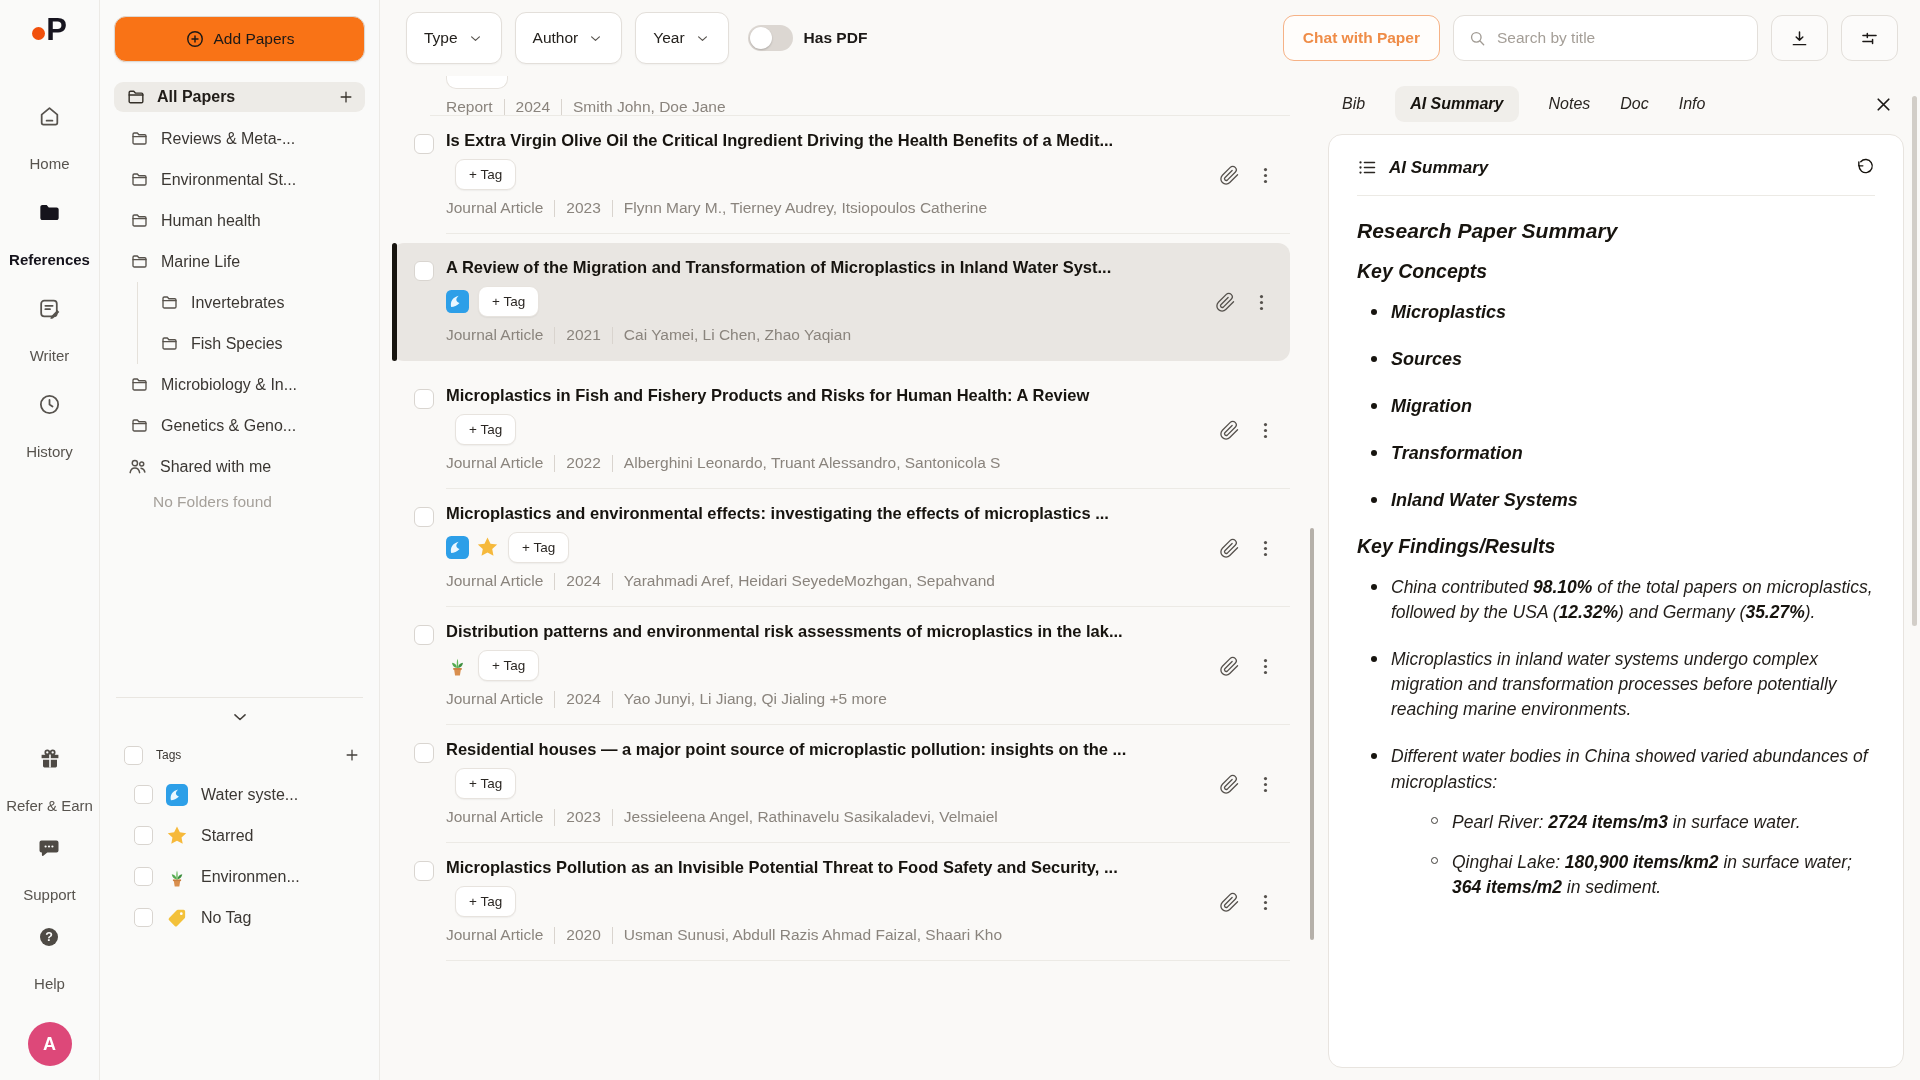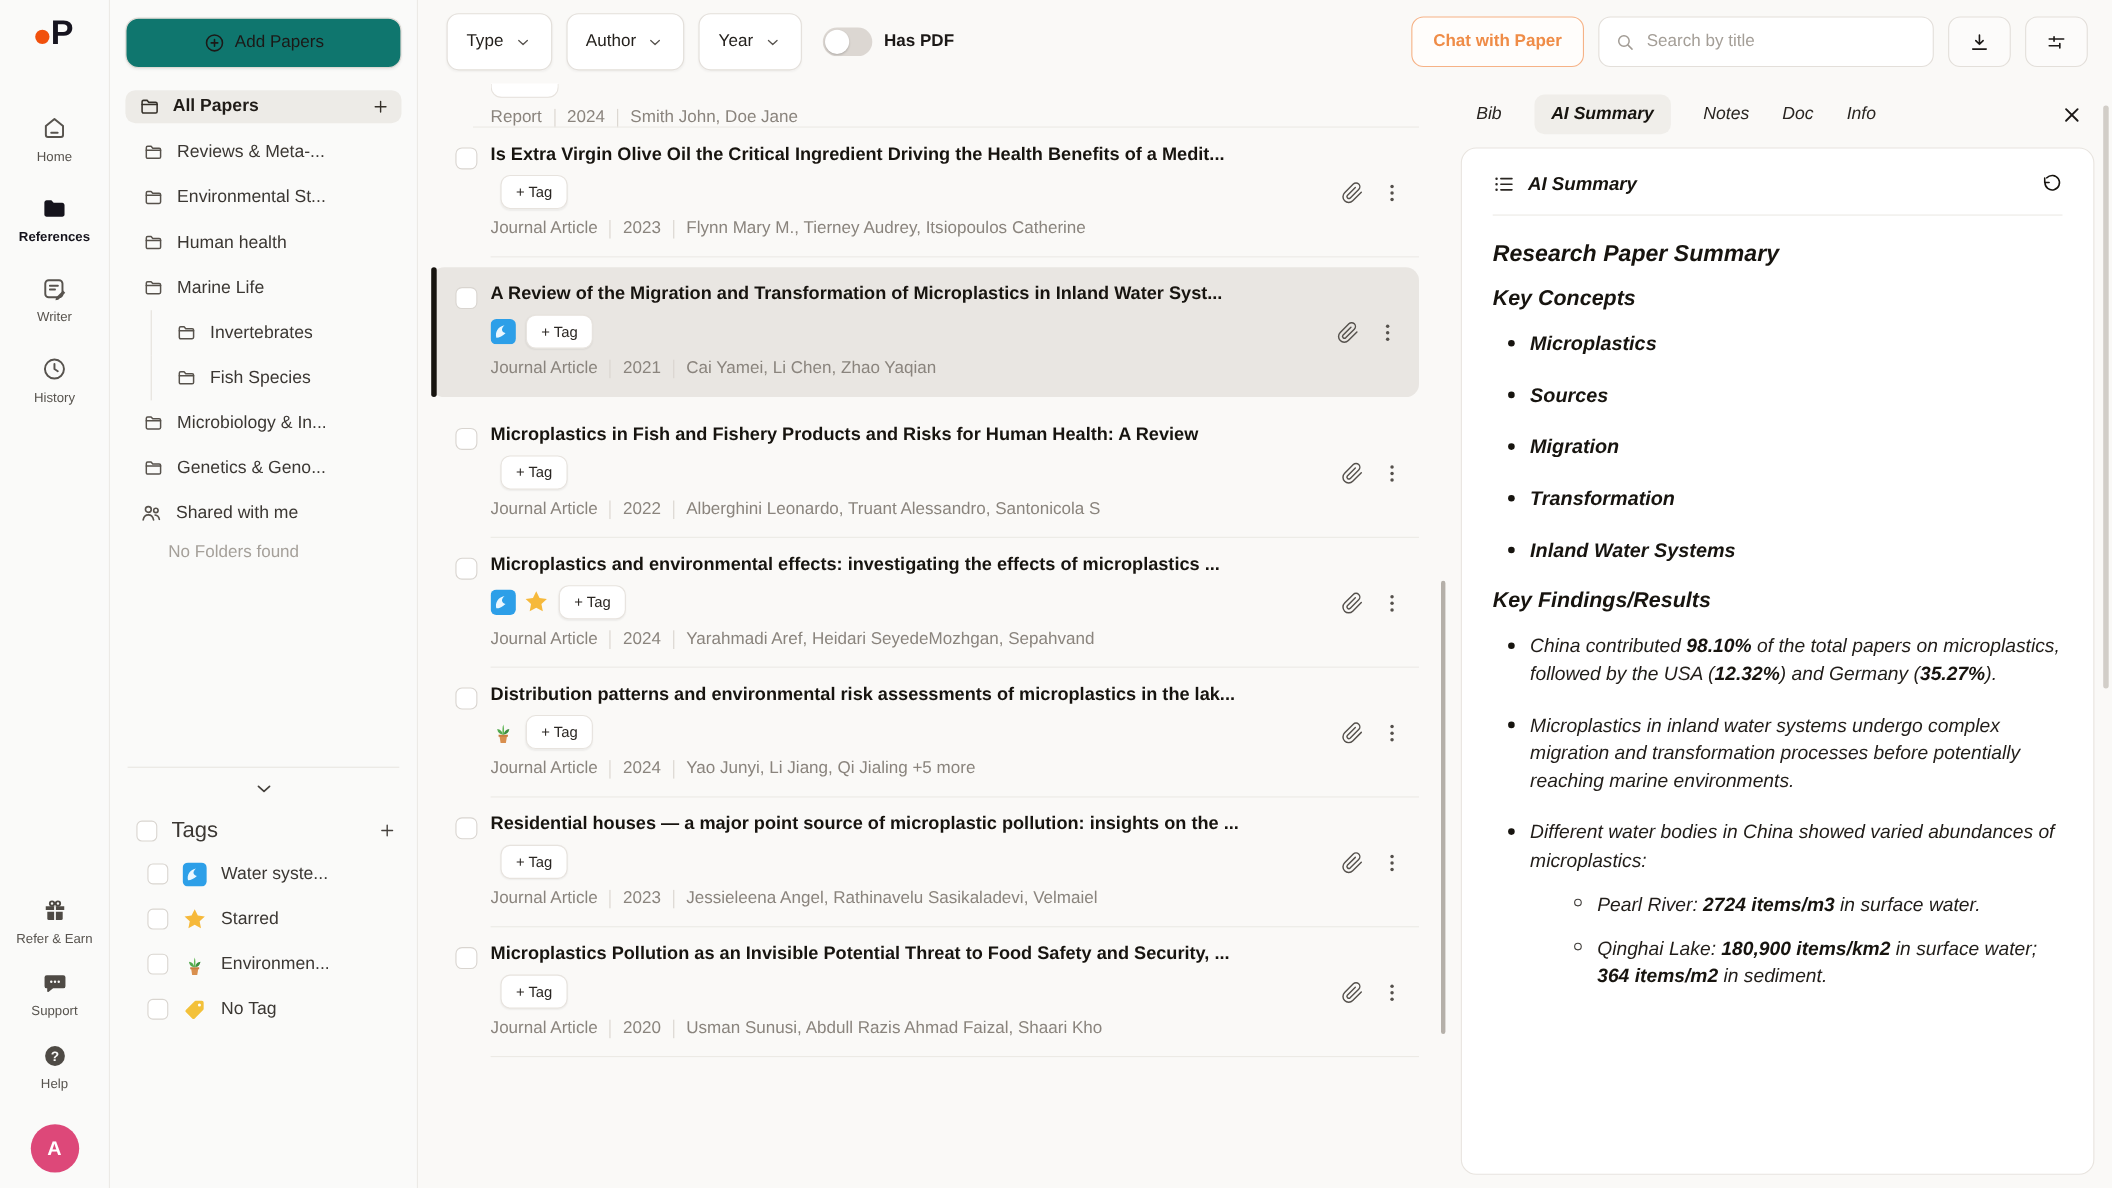--- a/index.html
+++ b/index.html
@@ -10,50 +10,50 @@
 
   .app { display:flex; width:1920px; height:1080px; }
 
   
   .rail { width:100px; background:#fafaf9; border-right:1px solid #eceae6; display:flex; flex-direction:column; align-items:center; padding:16px 0 14px; flex-shrink:0; }
   .logo { display:flex; align-items:flex-end; cursor:pointer; margin-bottom:60px; }
   .logo-dot { width:13px; height:13px; border-radius:50%; background:#f1500c; margin-bottom:4px; }
   .logo-p { font-size:31px; font-weight:800; color:#16141f; line-height:.9; margin-left:1px; }
   .rail-item { display:flex; flex-direction:column; align-items:center; gap:6px; margin-bottom:28px; cursor:pointer; color:#57534e; }
   .ri-icon { width:25px; height:25px; }
-  .ri-label { font-size:12px; }
+  .ri-label { font-size:15px;margin-top:20px; }
   .rail-item.active { color:#15131c; }
   .rail-item.active .ri-label { font-weight:600; }
   .rail-bottom { margin-top:auto; display:flex; flex-direction:column; align-items:center; }
   .rail-bottom .rail-item { margin-bottom:22px; }
   .rail-bottom .ri-icon { width:24px; height:24px; color:#4e4a45; }
   .avatar { width:44px; height:44px; border-radius:50%; background:#dd4879; color:#fff; font-size:18px; font-weight:600; display:flex; align-items:center; justify-content:center; cursor:pointer; margin-top:8px; }
 
   
   .folders { width:280px; background:#fafaf9; border-right:1px solid #eceae6; flex-shrink:0; display:flex; flex-direction:column; padding:16px 14px 0; }
-  .add-papers { width:100%; height:46px; background:#0f766e; border:1px solid #ddd9d4; border-radius:12px; box-shadow:0 1px 2px rgba(0,0,0,.05); display:flex; align-items:center; justify-content:center; gap:9px; font-size:15.5px; font-weight:500; color:#1c1917; cursor:pointer; font-family:inherit; }
+  .add-papers { width:100%; height:46px; background:#f97316; border:1px solid #ddd9d4; border-radius:12px; box-shadow:0 1px 2px rgba(0,0,0,.05); display:flex; align-items:center; justify-content:center; gap:9px; font-size:15.5px; font-weight:500; color:#1c1917; cursor:pointer; font-family:inherit; }
   .add-papers .ap-ic { width:20px; height:20px; color:#1c1917; }
   .allpapers { margin-top:20px; height:30px; border-radius:9px; background:#edebe7; display:flex; align-items:center; gap:11px; padding:0 10px 0 12px; cursor:pointer; }
   .allpapers .f-icon { width:20px; height:20px; color:#353029; }
   .ap-label { font-size:16px; font-weight:600; color:#201c18; flex:1; }
   .ap-plus { width:18px; height:18px; color:#353029; cursor:pointer; }
   .ftree { margin-top:6px; }
   .fitem { height:41px; display:flex; align-items:center; gap:12px; padding-left:16px; cursor:pointer; }
   .fitem .f-icon { width:19px; height:19px; color:#57524c; flex-shrink:0; }
   .f-label { font-size:16px; color:#3b3733; white-space:nowrap; overflow:hidden; }
   .fitem.d1 { margin-left:23px; padding-left:22px; border-left:1.5px solid #e5e1db; }
   .shared { height:41px; display:flex; align-items:center; gap:12px; padding-left:13px; cursor:pointer; }
   .shared .f-icon { width:21px; height:21px; color:#57524c; }
   .nofolders { padding-left:39px; margin-top:6px; font-size:15.5px; color:#a5a09a; }
 
   .tags-block { margin-top:auto; margin-bottom:142px; }
   .tags-div { height:1px; background:#e9e6e1; margin:0 2px 8px; }
   .tags-chevron { width:22px; height:22px; color:#44403c; margin:0 auto 8px; cursor:pointer; }
   .tags-head { display:flex; align-items:center; gap:13px; height:38px; padding-left:10px; }
-  .tags-title { font-size:20px; color:#3b3733; flex:1; }
+  .tags-title { font-size:12px; color:#3b3733; flex:1; }
   .tags-plus { width:18px; height:18px; color:#44403c; margin-right:4px; cursor:pointer; }
   .tag-item { display:flex; align-items:center; gap:13px; height:41px; padding-left:20px; cursor:pointer; }
   .tag-emoji { width:22px; height:22px; flex-shrink:0; }
   .tag-label { font-size:16px; color:#3b3733; white-space:nowrap; overflow:hidden; }
   .cb { width:19px; height:19px; border:1.5px solid #d9d5d0; border-radius:5px; background:#fff; flex-shrink:0; cursor:pointer; }
 
   
   .content { flex:1; display:flex; flex-direction:column; min-width:0; }
   .toolbar { height:76px; display:flex; align-items:center; padding:0 22px 0 26px; gap:13px; flex-shrink:0; }
   .filterbtn { display:flex; align-items:center; gap:9px; height:52px; padding:0 17px; background:#fff; border:1px solid #e3dfda; border-radius:11px; box-shadow:0 1px 2px rgba(0,0,0,.04); font-size:15.5px; color:#24211d; cursor:pointer; font-family:inherit; }

